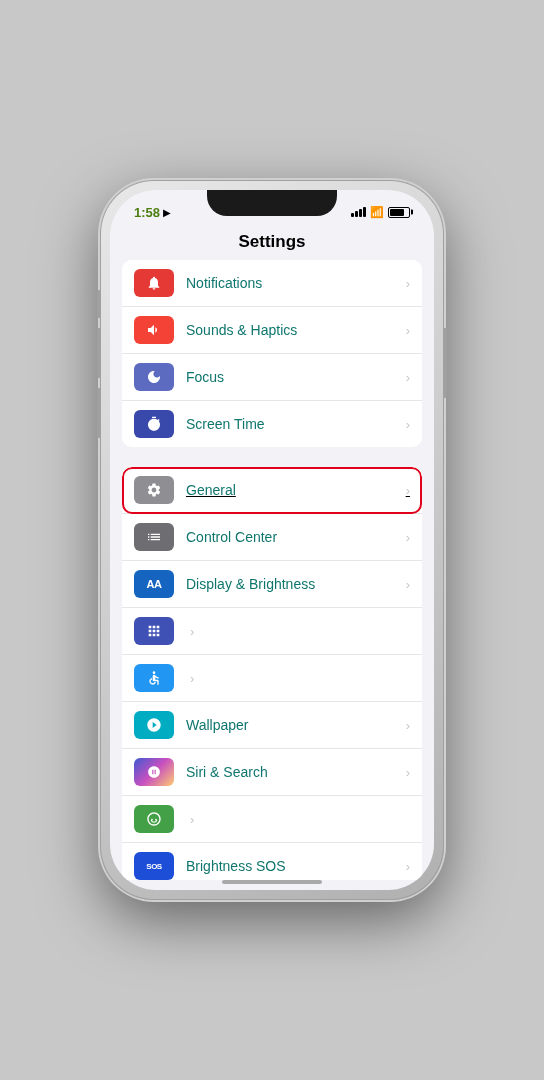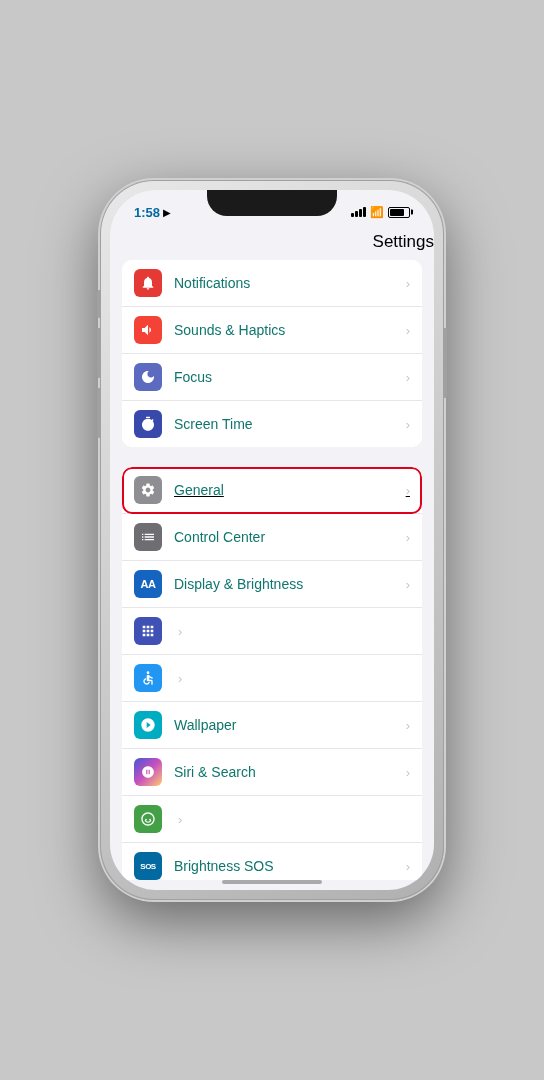--- a/index.html
+++ b/index.html
@@ -53,21 +53,21 @@
       display: flex;
       justify-content: space-between;
       align-items: center;
       padding: 10px 24px 4px;
       height: 38px;
     }
 
     .status-time {
       font-size: 13px;
       font-weight: 600;
-      color: #0369a1;
+      color: #4d7c0f;
     }
 
     .status-icons {
       display: flex;
       align-items: center;
       gap: 4px;
     }
 
     .signal-bars {
       display: flex;
@@ -112,23 +112,23 @@
 
     .battery-fill {
       width: 75%;
       height: 100%;
       background: #000;
       border-radius: 1px;
     }
 
     
     .page-title {
-      text-align: right;
+      text-align: center;
       font-size: 17px;
-      font-weight: 400;
+      font-weight: 700;
       color: #000;
       padding: 4px 0 8px;
     }
 
     
     .scroll-content {
       overflow-y: auto;
       height: calc(100% - 80px);
       padding: 0 12px;
       padding-bottom: 20px;
@@ -153,21 +153,21 @@
       position: relative;
       cursor: pointer;
       background: #fff;
     }
 
     .settings-row:last-child {
       border-bottom: none;
     }
 
     .row-icon {
-      width: 28px;
+      width: 40px;
       height: 28px;
       border-radius: 6px;
       display: flex;
       align-items: center;
       justify-content: center;
       flex-shrink: 0;
       margin-right: 12px;
       font-size: 14px;
       color: #fff;
     }
@@ -189,21 +189,21 @@
     .icon-pink-red { background: #f44336; }
     .icon-purple { background: #5c6bc0; }
     .icon-indigo { background: #3949ab; }
     .icon-gray { background: #8e8e93; }
     .icon-gray2 { background: #6d6d72; }
     .icon-blue { background: #2196f3; }
     .icon-blue2 { background: #1565c0; }
     .icon-blue-indigo { background: #3f51b5; }
     .icon-cyan { background: #00acc1; }
     .icon-green2 { background: #43a047; }
-    .icon-red2 { background: #0369a1; }
+    .icon-red2 { background: #1d4ed8; }
 
     
     .home-bar {
       position: absolute;
       bottom: 6px;
       left: 50%;
       transform: translateX(-50%);
       width: 100px;
       height: 4px;
       background: #000;

